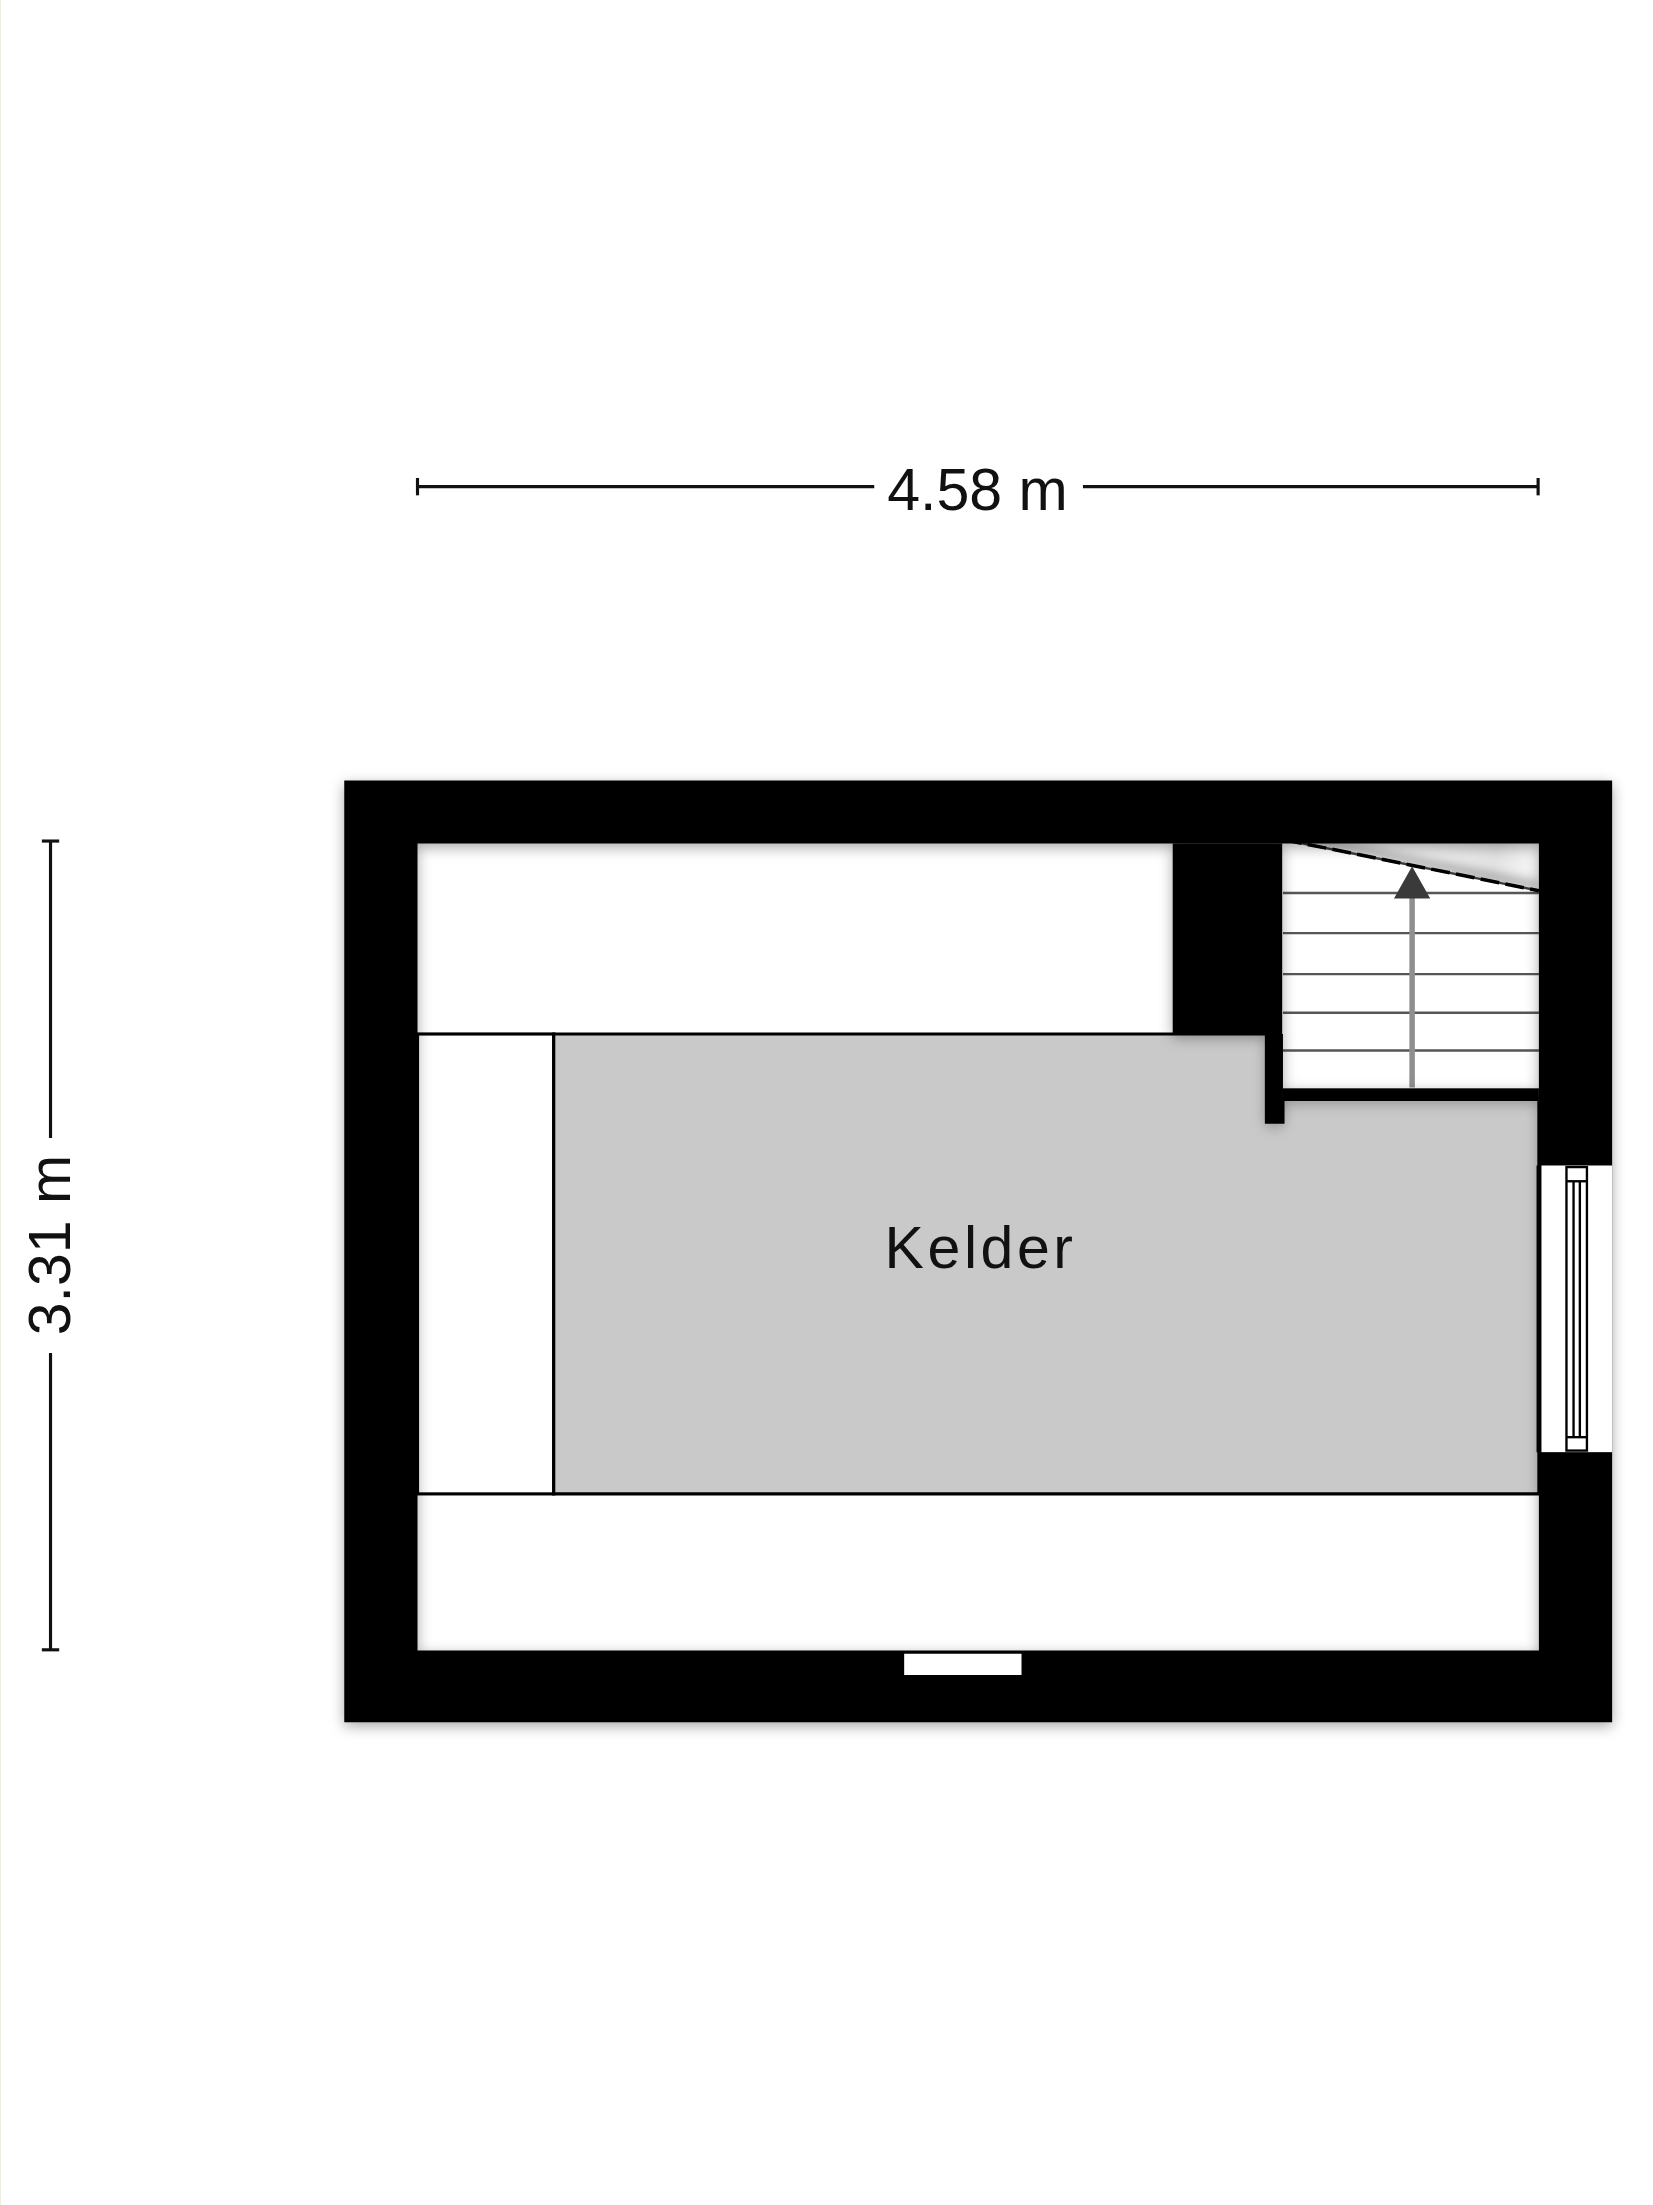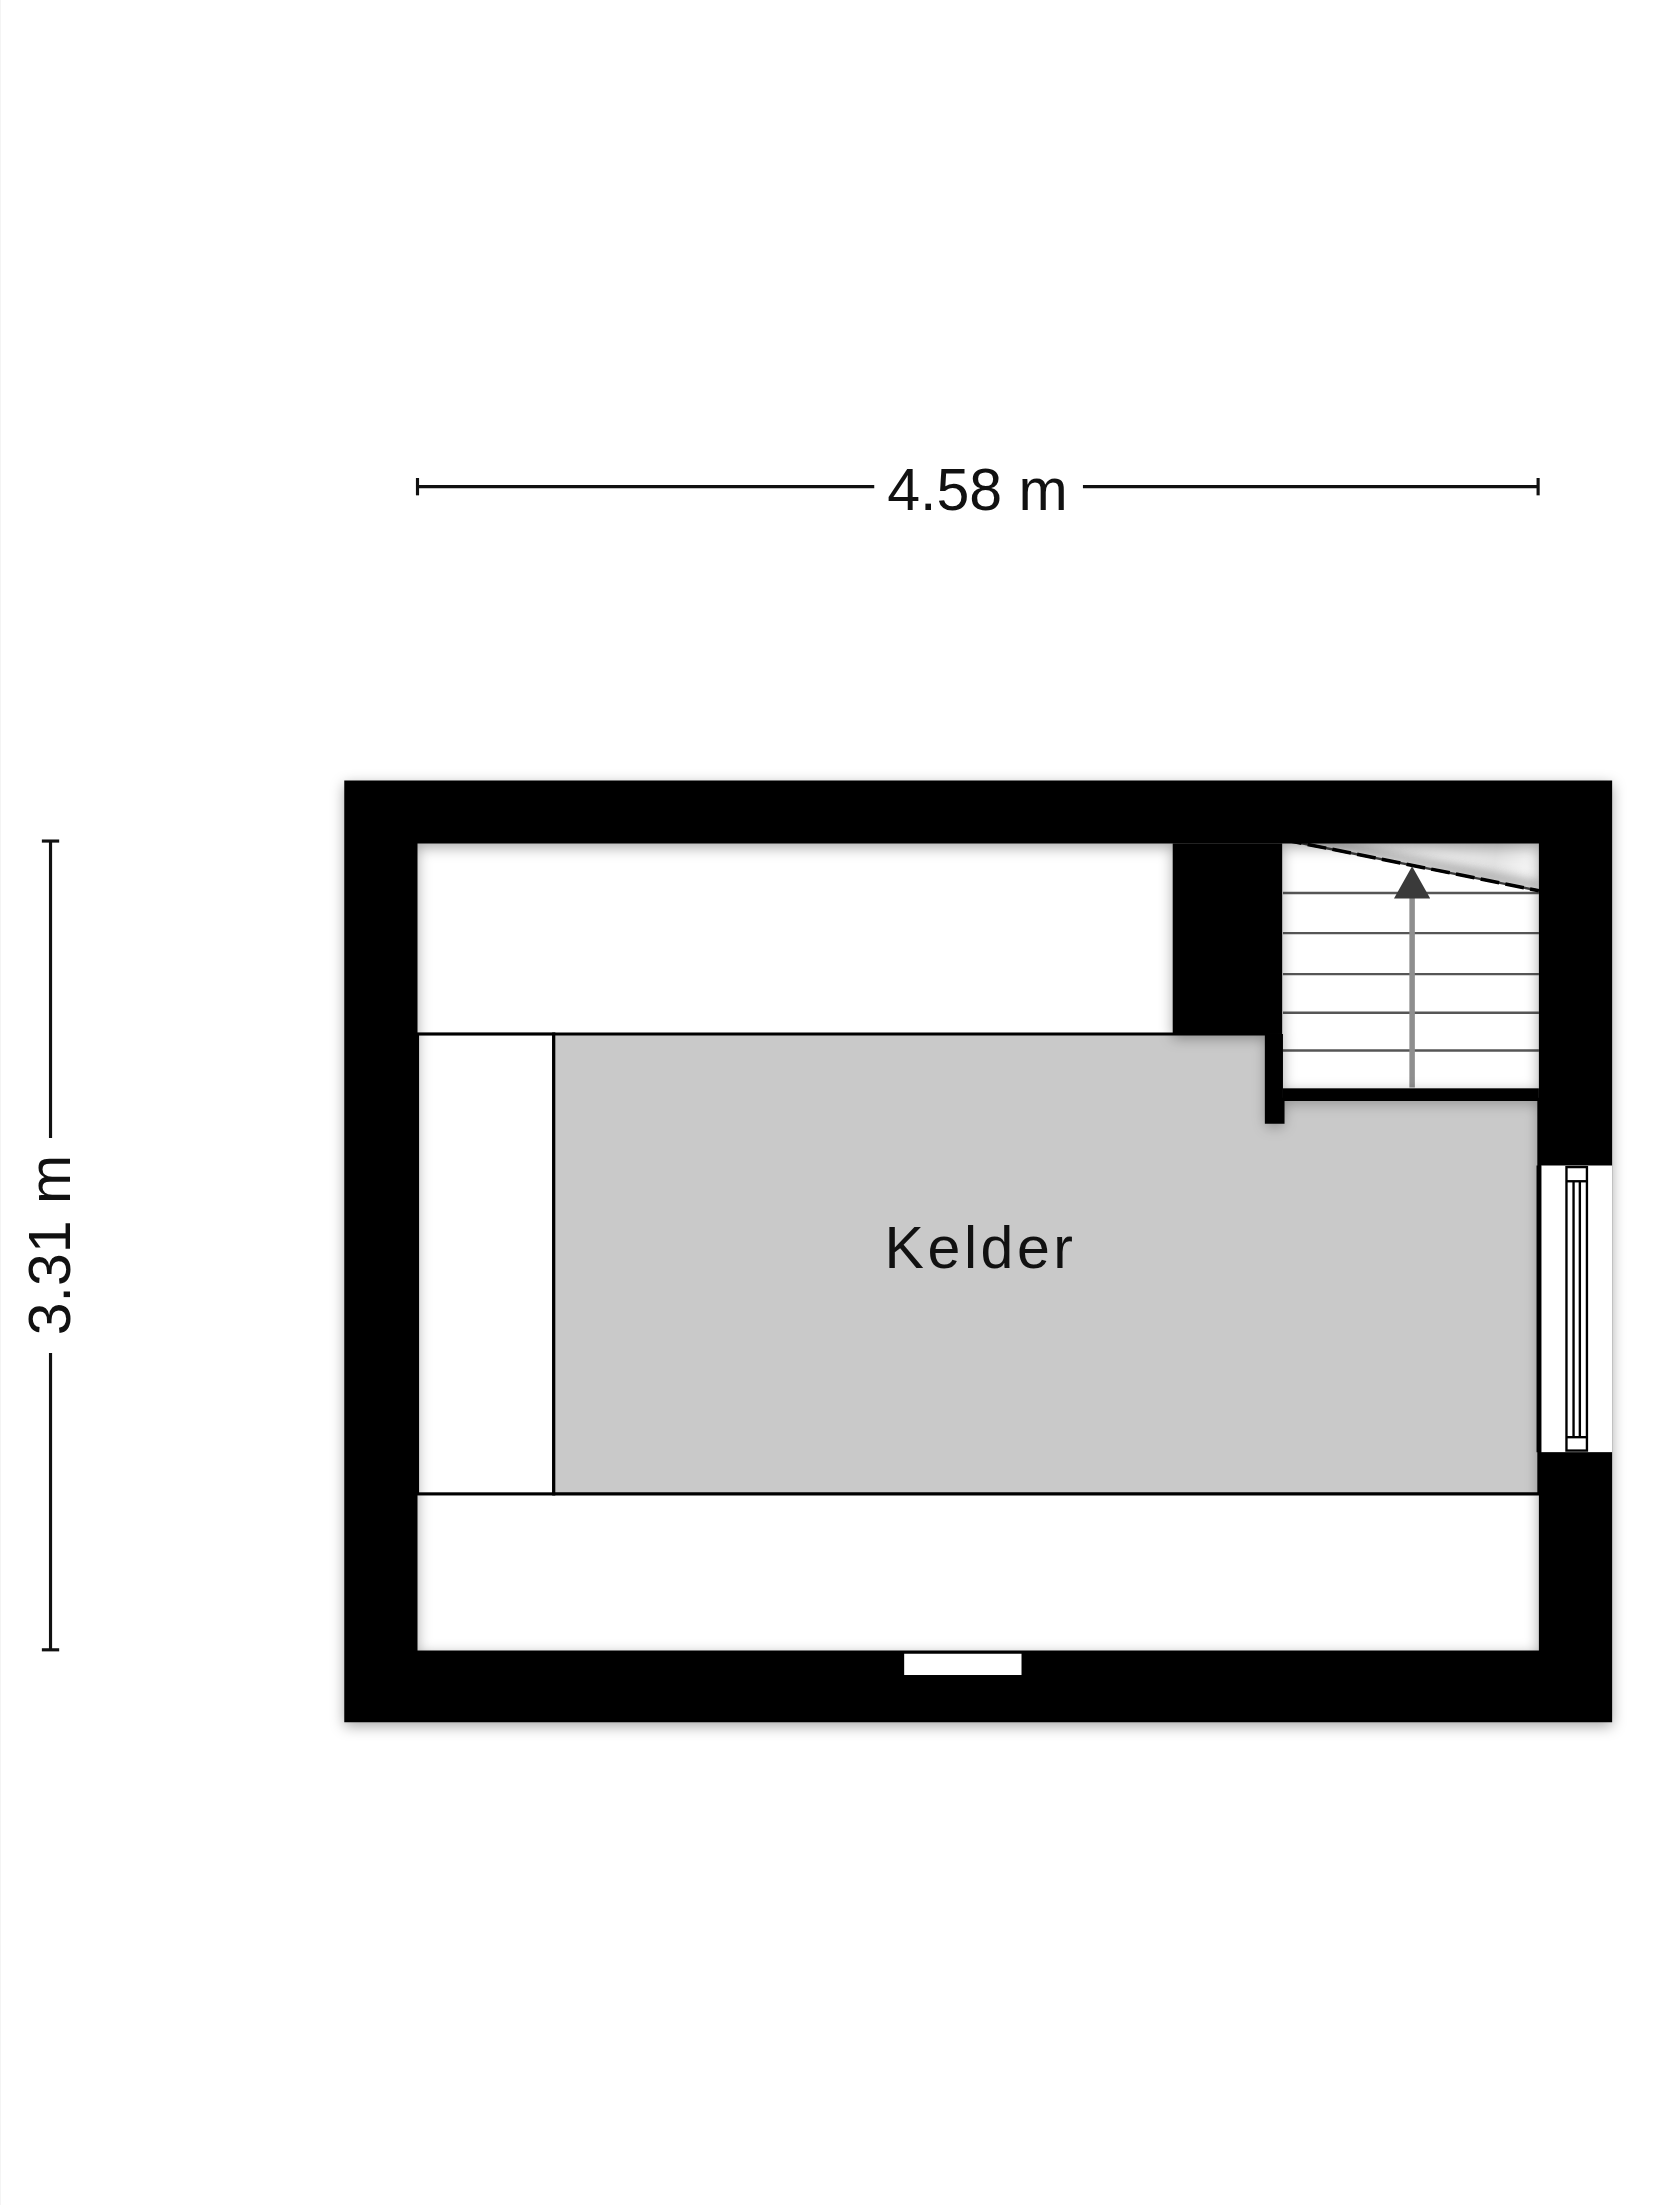--- a/index.html
+++ b/index.html
@@ -1,16 +1,16 @@
 <!DOCTYPE html>
 <html style="font-size:12.6px"><head>
 <meta charset="utf-8">
 <style>
   html,body{margin:0;padding:0;background:#ffffff;}
-  .page{width:1654px;height:2205px;position:relative;background:#a3a3a3;overflow:hidden;
+  .page{width:1654px;height:2205px;position:relative;background:#4d7c0f;overflow:hidden;
         font-family:"Liberation Sans", sans-serif;}
   svg{position:absolute;left:0;top:0;}
 </style>
 </head>
 <body>
 <div class="page">
 <svg width="1654" height="2205" viewBox="0 0 2100 2800">
   <defs>
     <filter id="wallsh" x="-5%" y="-5%" width="110%" height="110%">
       <feDropShadow dx="0" dy="5" stdDeviation="9" flood-color="#000000" flood-opacity="0.34"></feDropShadow>

